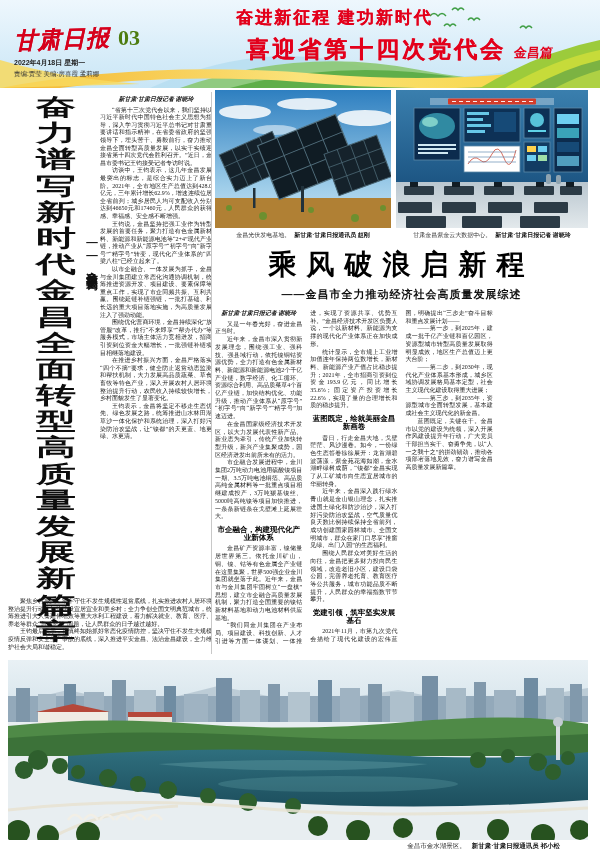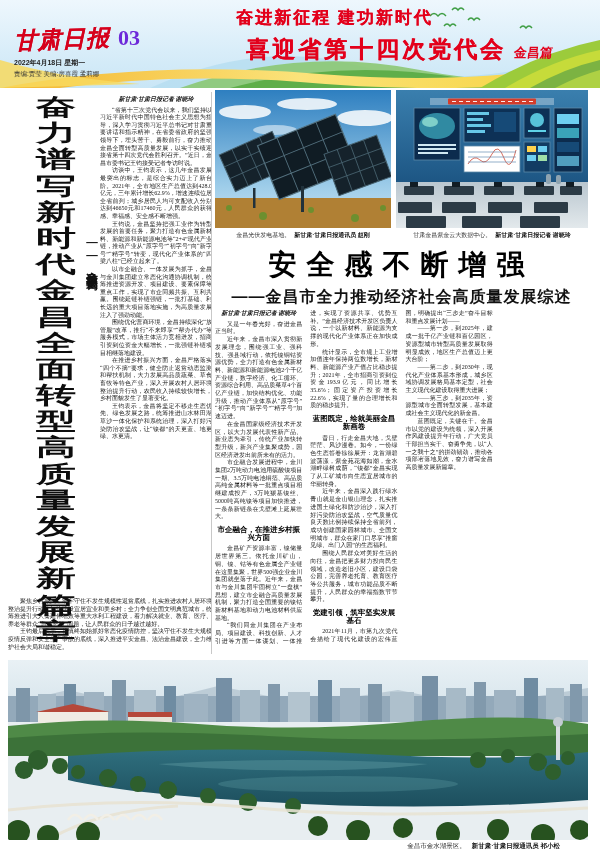--- a/index.html
+++ b/index.html
@@ -9,21 +9,21 @@
   }
   
   .header{position:absolute;left:0;top:0;width:600px;height:88px;}
   .header svg{position:absolute;left:0;top:0;}
   .masthead{position:absolute;left:14px;top:24px;width:190px;}
   .mast-logo{
     font-family:"Liberation Serif",serif;font-weight:bold;font-style:italic;
     color:#d6001c;font-size:23px;letter-spacing:1px;display:inline-block;
     transform:rotate(-2deg);text-shadow:0 0 0 #d6001c;
   }
-  .mast-pageno{font-family:"Liberation Serif",serif;font-weight:bold;color:#6d28d9;
+  .mast-pageno{font-family:"Liberation Serif",serif;font-weight:bold;color:#4d7c0f;
     font-size:22px;margin-left:8px;vertical-align:2px;}
   .mast-date{font-size:7px;color:#222;font-weight:bold;margin-top:3px;}
   .mast-editors{font-size:6.5px;color:#333;margin-top:2px;}
   .banner{position:absolute;left:220px;top:6px;width:390px;text-align:left;}
   .banner-line1{color:#e3001b;font-weight:900;font-size:17px;letter-spacing:2px;
     margin-left:16px;text-shadow:0.4px 0 #e3001b;}
   .banner-line2{color:#e3001b;font-weight:900;font-size:23px;letter-spacing:3px;
     margin-left:26px;margin-top:5px;text-shadow:0.5px 0 #e3001b;display:inline-block;text-align:center;}
   .banner-tag{color:#e3001b;font-weight:900;font-size:13px;margin-left:8px;
     transform:skewX(-6deg);display:inline-block;}
@@ -62,21 +62,21 @@
     font-family:"Liberation Serif",serif;text-align:center;}
   .caption .credit{font-weight:bold;color:#111;margin-left:4px;}
   .cap1{left:215px;width:176px;}
   .cap2{left:396px;width:192px;}
   
   .main-head{position:absolute;left:215px;top:250px;width:373px;text-align:center;}
   .main-title{
     font-family:"Liberation Serif",serif;font-weight:900;color:#000;
     font-size:28px;letter-spacing:10px;line-height:30px;white-space:nowrap;
   }
-  .main-sub{font-size:16px;font-weight:bold;color:#111;margin-top:7px;letter-spacing:1px;}
+  .main-sub{font-size:11px;font-weight:bold;color:#111;margin-top:7px;letter-spacing:1px;}
   .marticle{
     position:absolute;left:215px;top:310px;width:373px;height:342px;
     column-count:4;column-gap:8px;column-fill:auto;overflow:hidden;
     font-family:"Liberation Serif",serif;font-size:6px;line-height:7.7px;
     text-align:justify;color:#1a1a1a;
   }
   .marticle p{margin:0;text-indent:2em;}
   .marticle .byline{font-style:italic;text-align:center;text-indent:0;font-weight:bold;margin-bottom:3px;}
   .marticle h4{
     font-size:7.5px;font-weight:900;text-align:center;margin:5px 0 4px 0;
@@ -314,30 +314,30 @@
   </svg>
 </div>
 <div class="caption cap1">
   <span>金昌光伏发电基地。</span><span class="credit">新甘肃·甘肃日报通讯员 赵刚</span>
 </div>
 <div class="caption cap2">
   <span>甘肃金昌紫金云大数据中心。</span><span class="credit">新甘肃·甘肃日报记者 谢晓玲</span>
 </div>
 
 <div class="main-head">
-  <div class="main-title">安全感不断增强</div>
+  <div class="main-title">乘风破浪启新程</div>
   <div class="main-sub">——金昌市全力推动经济社会高质量发展综述</div>
 </div>
 <div class="marticle">
     <p class="byline">新甘肃·甘肃日报记者 谢晓玲</p>
     <p>又是一年春光好，奋进金昌正当时。</p>
     <p>近年来，金昌市深入贯彻新发展理念，围绕强工业、强科技、强县域行动，依托镍铜钴资源优势，全力打造有色金属新材料、新能源和新能源电池2个千亿产业链，数字经济、化工循环、资源综合利用、高品质菜草4个百亿产业链，加快结构优化、功能升级，推动产业体系从“原字号”“初字号”向“新字号”“精字号”加速迈进。</p>
     <p>在金昌国家级经济技术开发区，以大力发展代表性新产品、新业态为牵引，传统产业加快转型升级，新兴产业集聚成势，园区经济迸发出前所未有的活力。</p>
     <p>市企融合发展进程中，金川集团2万吨动力电池用硫酸镍项目一期、3.5万吨电池铜箔、高品质高纯金属材料等一批重点项目相继建成投产，3万吨羰基镍丝、5000吨高纯镍等项目加快推进，一条条新链条在戈壁滩上延展壮大。</p>
-    <h4>市企融合，在推进乡村振兴方面</h4>
+    <h4>市企融合，构建现代化产业新体系</h4>
     <p>金昌矿产资源丰富，镍储量居世界第三。依托金川矿山，铜、镍、钴等有色金属全产业链在这里集聚，世界500强企业金川集团就坐落于此。近年来，金昌市与金川集团牢固树立“一盘棋”思想，建立市企融合高质量发展机制，聚力打造全国重要的镍钴新材料基地和动力电池材料供应基地。</p>
     <p>“我们同金川集团在产业布局、项目建设、科技创新、人才引进等方面一体谋划、一体推进，实现了资源共享、优势互补。”金昌经济技术开发区负责人说，一个以新材料、新能源为支撑的现代化产业体系正在加快成形。</p>
     <p>统计显示，全市规上工业增加值连年保持两位数增长，新材料、新能源产业产值占比稳步提升；2021年，全市招商引资到位资金193.9亿元，同比增长35.6%；固定资产投资增长22.6%，实现了量的合理增长和质的稳步提升。</p>
     <h4>蓝图既定，绘就美丽金昌新画卷</h4>
     <p>昔日，行走金昌大地，戈壁茫茫、风沙漫卷。如今，一份绿色生态答卷徐徐展开：龙首湖碧波荡漾，紫金苑花海如潮，金水湖畔绿树成荫，“镍都”金昌实现了从工矿城市向生态宜居城市的华丽转身。</p>
     <p>近年来，金昌深入践行绿水青山就是金山银山理念，扎实推进国土绿化和防沙治沙，深入打好污染防治攻坚战，空气质量优良天数比例持续保持全省前列，成功创建国家园林城市、全国文明城市，群众在家门口尽享“推窗见绿、出门入园”的生态福利。</p>
     <p>围绕人民群众对美好生活的向往，金昌把更多财力投向民生领域，改造老旧小区，建设口袋公园，完善养老托育、教育医疗等公共服务，城市功能品质不断提升，人民群众的幸福指数节节攀升。</p>
     <h4>党建引领，筑牢坚实发展基石</h4>
     <p>2021年11月，市第九次党代会描绘了现代化建设的宏伟蓝图，明确提出“三步走”奋斗目标和重点发展计划——</p>
     <p>——第一步，到2025年，建成一批千亿产业链和百亿园区，资源型城市转型高质量发展取得明显成效，地区生产总值迈上更大台阶；</p>

